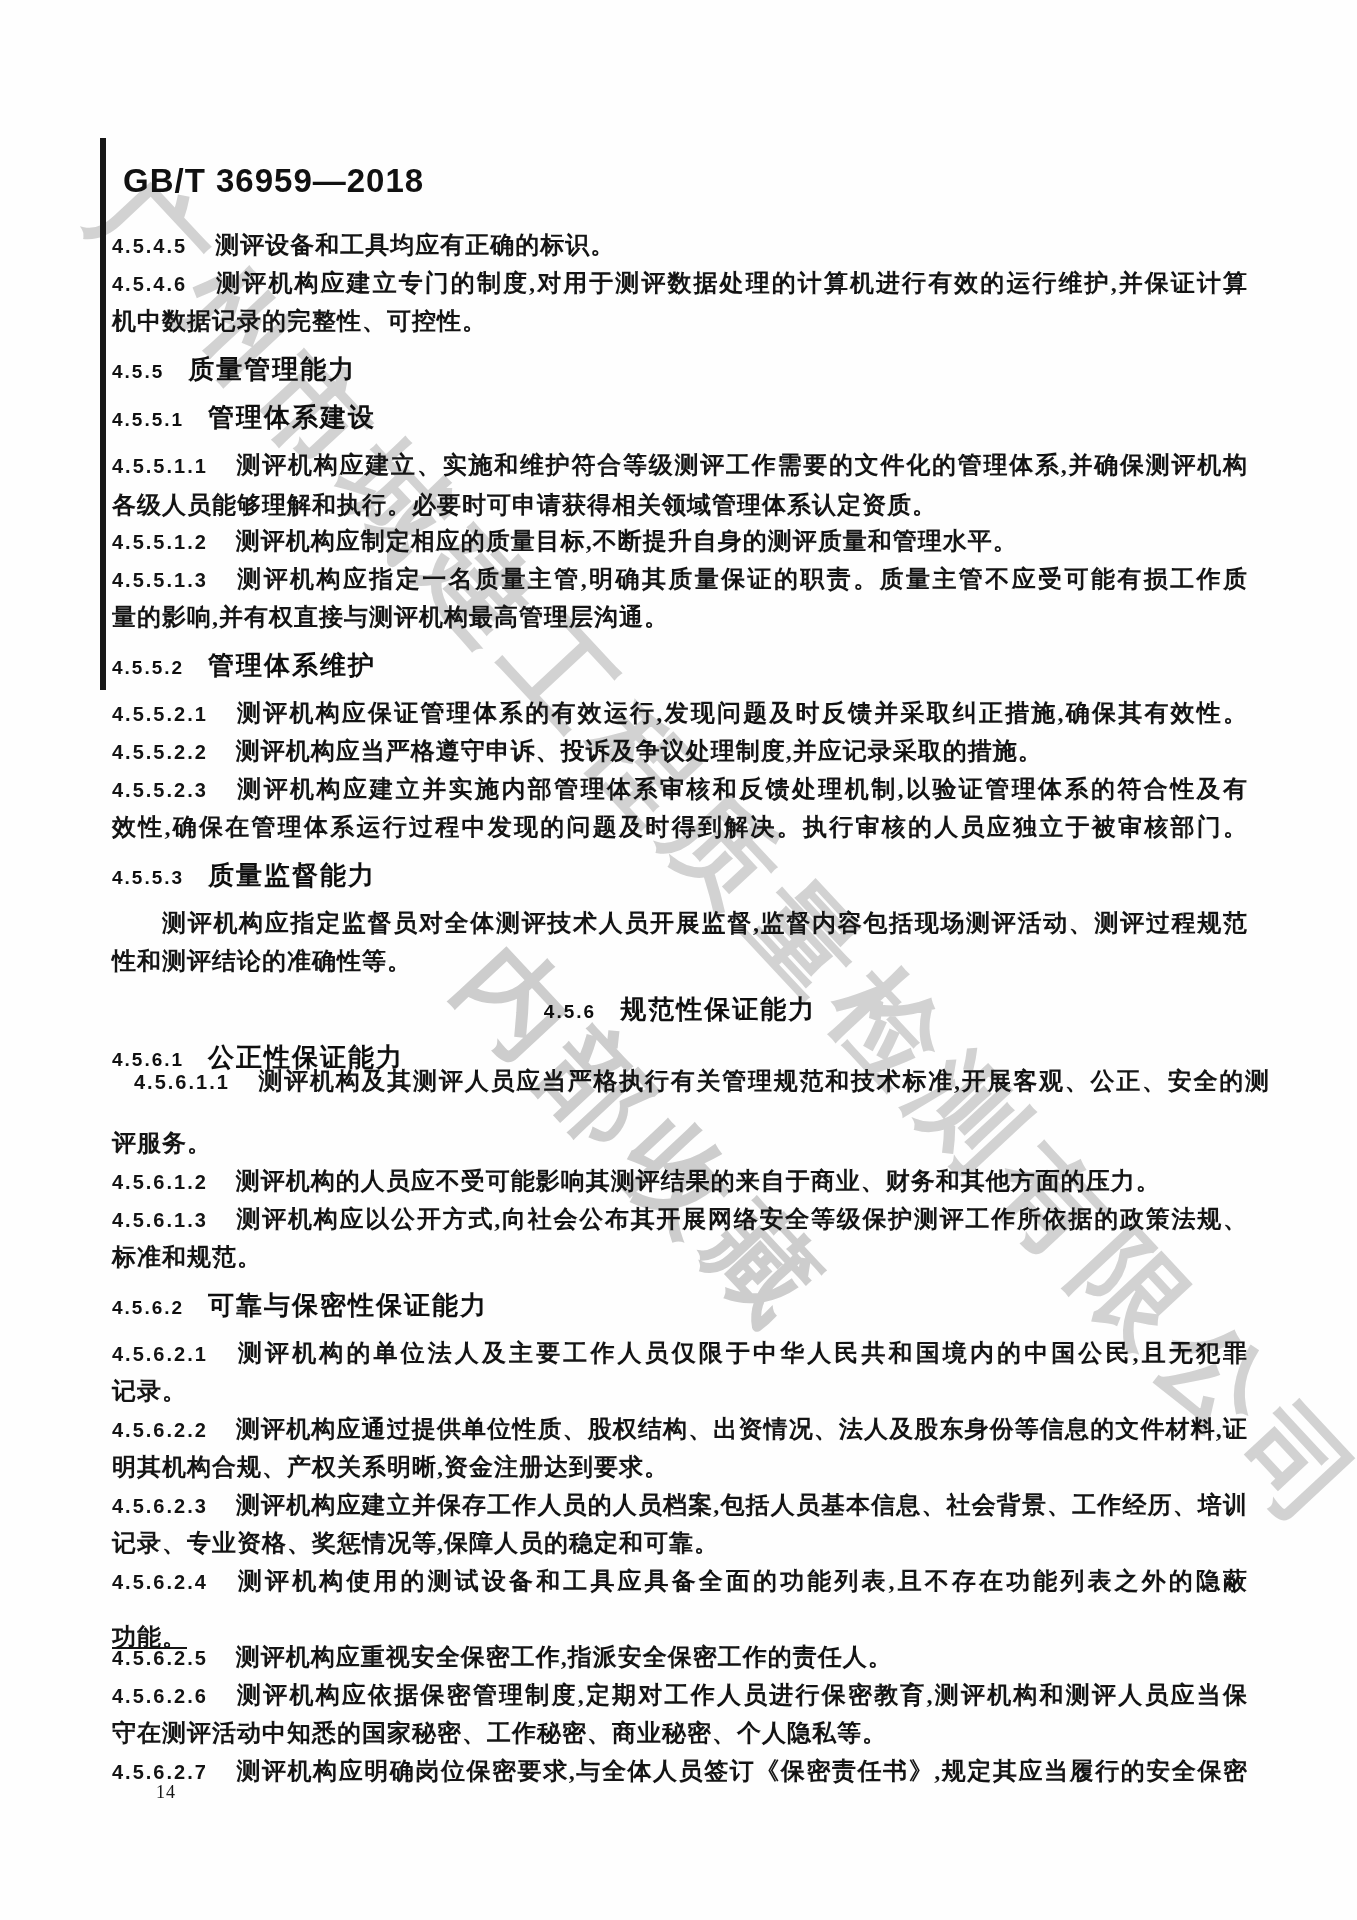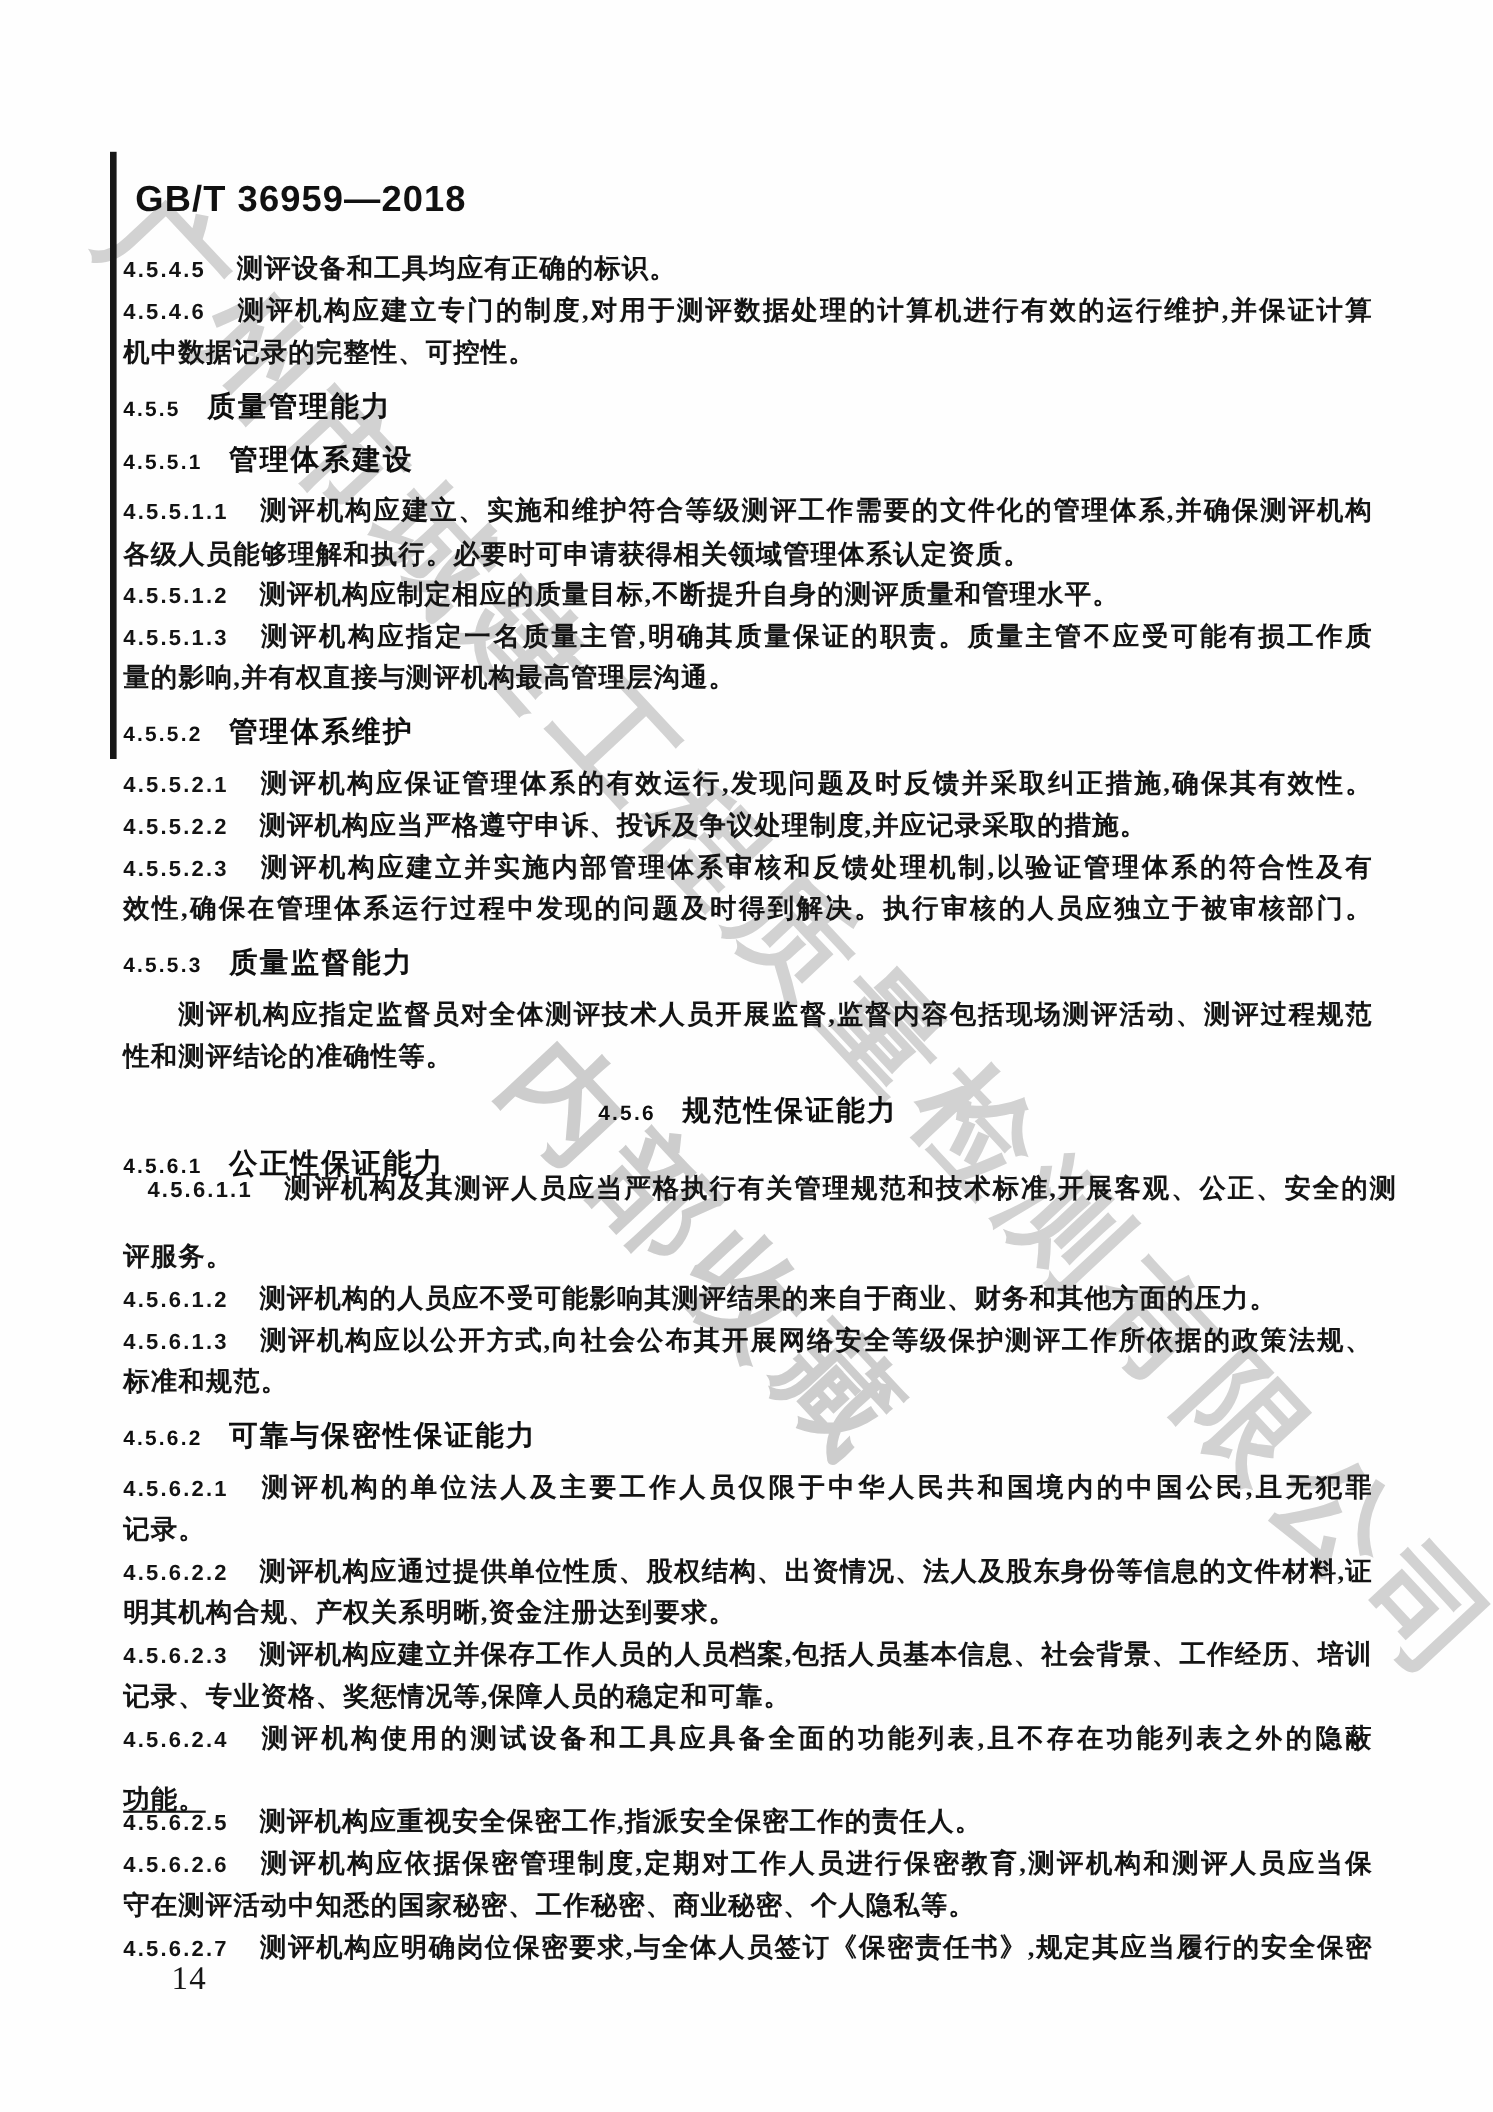--- a/index.html
+++ b/index.html
@@ -21,21 +21,21 @@
   
   #bar{position:absolute;left:100px;top:138px;width:6px;height:552px;background:#171717;z-index:2;}
   
   #hdr{
     position:absolute;left:123px;top:162px;z-index:3;
     font-family:"Liberation Sans","DejaVu Sans",sans-serif;
     font-weight:bold;font-size:33px;letter-spacing:1px;color:#111;
   }
   #pgnum{
     position:absolute;left:156px;top:1782px;z-index:3;
-    font-size:30px;color:#161616;letter-spacing:1px;
+    font-size:18px;color:#161616;letter-spacing:1px;
   }
   
   .row{
     position:absolute;left:112px;width:1136px;height:42px;line-height:42px;
     z-index:3;color:#141414;font-size:24px;letter-spacing:1px;
     white-space:nowrap;font-weight:600;
   }
   .row .num{
     font-family:"Liberation Sans","DejaVu Sans",sans-serif;
     font-weight:bold;letter-spacing:2px;margin-right:28px;font-size:20px;

